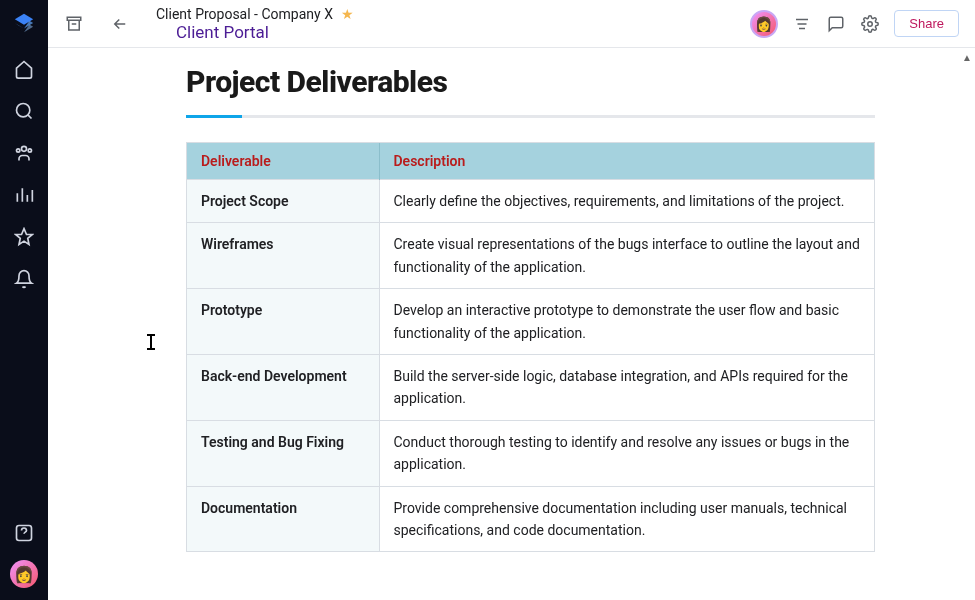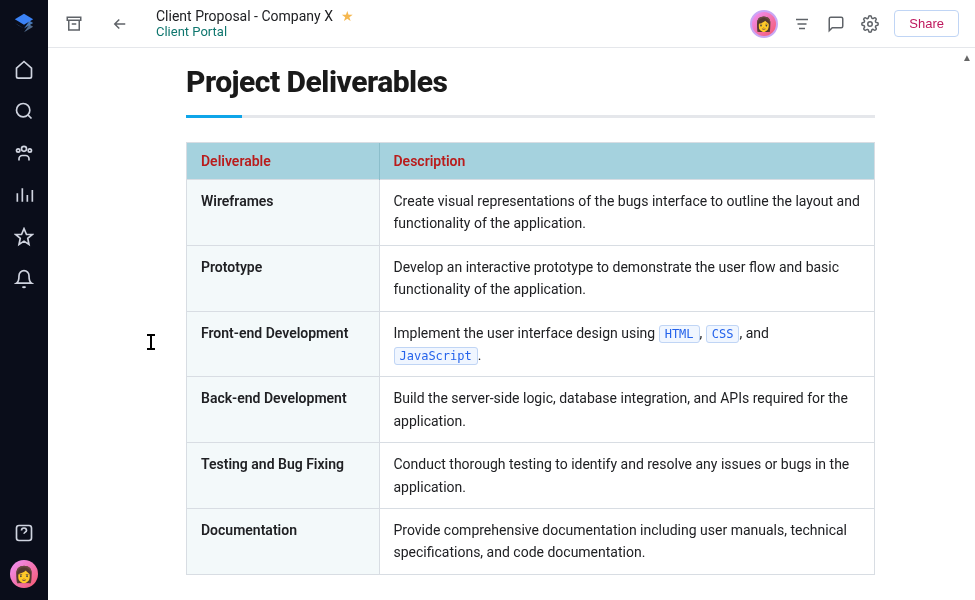--- a/index.html
+++ b/index.html
@@ -12,21 +12,21 @@
     .sidebar-avatar { width: 28px; height: 28px; border-radius: 50%; background: linear-gradient(135deg, #f093fb, #f5576c); display: flex; align-items: center; justify-content: center; font-size: 16px; }
     
     .main { flex: 1; display: flex; flex-direction: column; height: 600px; position: relative; }
     
     .topbar { height: 48px; border-bottom: 1px solid #e5e7eb; display: flex; align-items: center; padding: 0 16px; gap: 12px; }
     .topbar-left { display: flex; align-items: center; gap: 26px; flex: 1; }
     .topbar-title-group { display: flex; flex-direction: column; }
     .doc-title-row { display: flex; align-items: center; gap: 8px; }
     .doc-title { font-size: 14px; color: #202124; font-weight: 400; }
     .star-icon { color: #f5b74f; font-size: 14px; }
-    .breadcrumb { font-size: 13px; color: #0f766e; }
+    .breadcrumb { font-size: 17px; color: #4c1d95; margin-left: 20px; }
     .topbar-right { display: flex; align-items: center; gap: 14px; }
     .topbar-icon { width: 20px; height: 20px; display: flex; align-items: center; justify-content: center; cursor: pointer; color: #5f6368; }
     .avatar-sm { width: 28px; height: 28px; border-radius: 50%; background: linear-gradient(135deg, #f093fb, #f5576c); border: 2px solid #c8a8f5; display: flex; align-items: center; justify-content: center; font-size: 14px; }
     .share-btn { border: 1px solid #c0d5f5; color: #be185d; background: #fff; padding: 5px 14px; border-radius: 4px; font-size: 13px; cursor: pointer; }
     
     .content-wrap { flex: 1; overflow-y: scroll; position: relative; padding-left: 38px; }
     .content { padding: 16px 100px 40px 100px; }
     
     .page-title { font-size: 30px; font-weight: 800; color: #1a1a1a; margin-bottom: 16px; letter-spacing: -0.5px; }
     .title-underline { height: 3px; background: #e5e7eb; position: relative; margin-bottom: 24px; }
@@ -163,32 +163,32 @@
       <div class="table-wrap">
         <table>
           <thead>
             <tr>
               <th>Deliverable</th>
               <th>Description</th>
             </tr>
           </thead>
           <tbody id="table-body">
               <tr>
+                <td>Project Scope</td>
+                <td>Clearly define the objectives, requirements, and limitations of the project.</td>
+              </tr>
+              <tr>
                 <td>Wireframes</td>
                 <td>Create visual representations of the bugs interface to outline the layout and functionality of the application.</td>
               </tr>
               <tr>
                 <td>Prototype</td>
                 <td>Develop an interactive prototype to demonstrate the user flow and basic functionality of the application.</td>
               </tr>
               <tr>
-                <td>Front-end Development</td>
-                <td>Implement the user interface design using <span class="code-tag">HTML</span>, <span class="code-tag">CSS</span>, and <span class="code-tag">JavaScript</span>.</td>
-              </tr>
-              <tr>
                 <td>Back-end Development</td>
                 <td>Build the server-side logic, database integration, and APIs required for the application.</td>
               </tr>
               <tr>
                 <td>Testing and Bug Fixing</td>
                 <td>Conduct thorough testing to identify and resolve any issues or bugs in the application.</td>
               </tr>
               <tr>
                 <td>Documentation</td>
                 <td>Provide comprehensive documentation including user manuals, technical specifications, and code documentation.</td>

